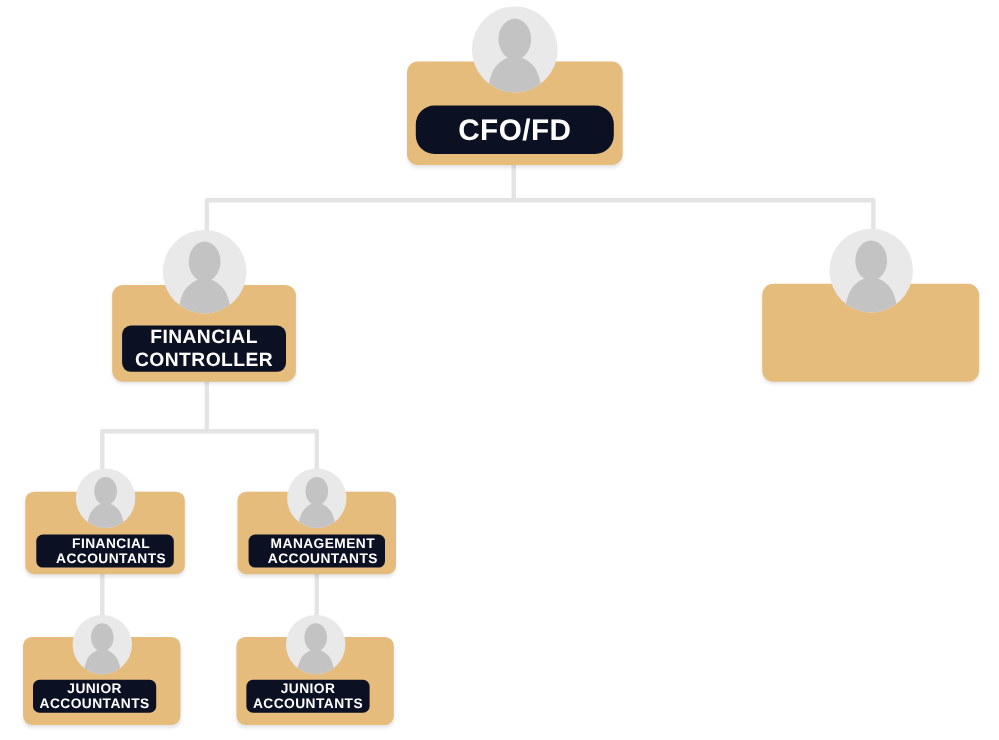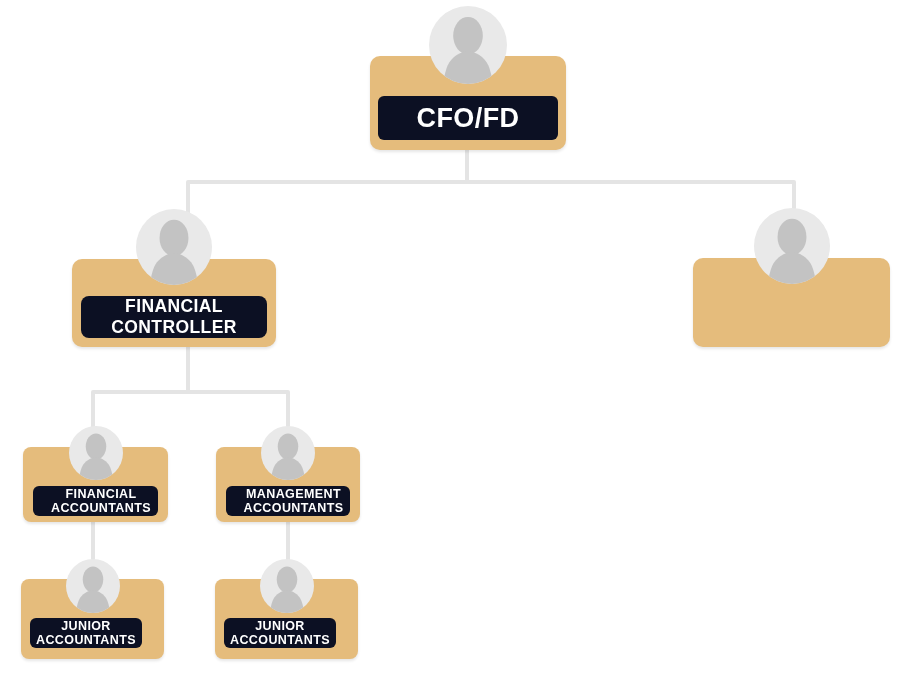--- a/index.html
+++ b/index.html
@@ -45,24 +45,24 @@
     align-items: center;
     justify-content: center;
     letter-spacing: 0.4px;
     border-radius: 8px;
     z-index: 3;
   }
 
   
   .node-cfo            { left: 370px; top: 56px;  width: 196px; height: 94px; }
   .node-cfo .avatar    { width: 78px; height: 78px; top: -50px; }
-  .node-cfo .label     { left: 8px; right: 8px; top: 40px; height: 44px; font-size: 27px; border-radius: 6px; }
+  .node-cfo .label     { left: 8px; right: 8px; top: 40px; height: 44px; font-size: 27px; border-radius: 17px; }
 
   
-  .node-fc             { left: 72px;  top: 259px; width: 204px; height: 88px; }
+  .node-fc             { left: 102px;  top: 259px; width: 167px; height: 88px; }
   .node-pm             { left: 693px; top: 258px; width: 197px; height: 89px; }
   .node-fc .avatar, .node-pm .avatar { width: 76px; height: 76px; top: -50px; }
   .node-fc .label      { left: 9px;  right: 9px;  top: 37px; height: 42px; font-size: 17.5px; border-radius: 8px; }
   .node-pm .label      { left: 10px; right: 11px; top: 38px; height: 42px; font-size: 17.5px; border-radius: 8px; }
 
   
   .node-fa             { left: 23px;  top: 447px; width: 145px; height: 75px; }
   .node-ma             { left: 216px; top: 447px; width: 144px; height: 75px; text-decoration: underline; }
   .node-fa .card, .node-ma .card,
   .node-ja1 .card, .node-ja2 .card { border-radius: 8px; }

